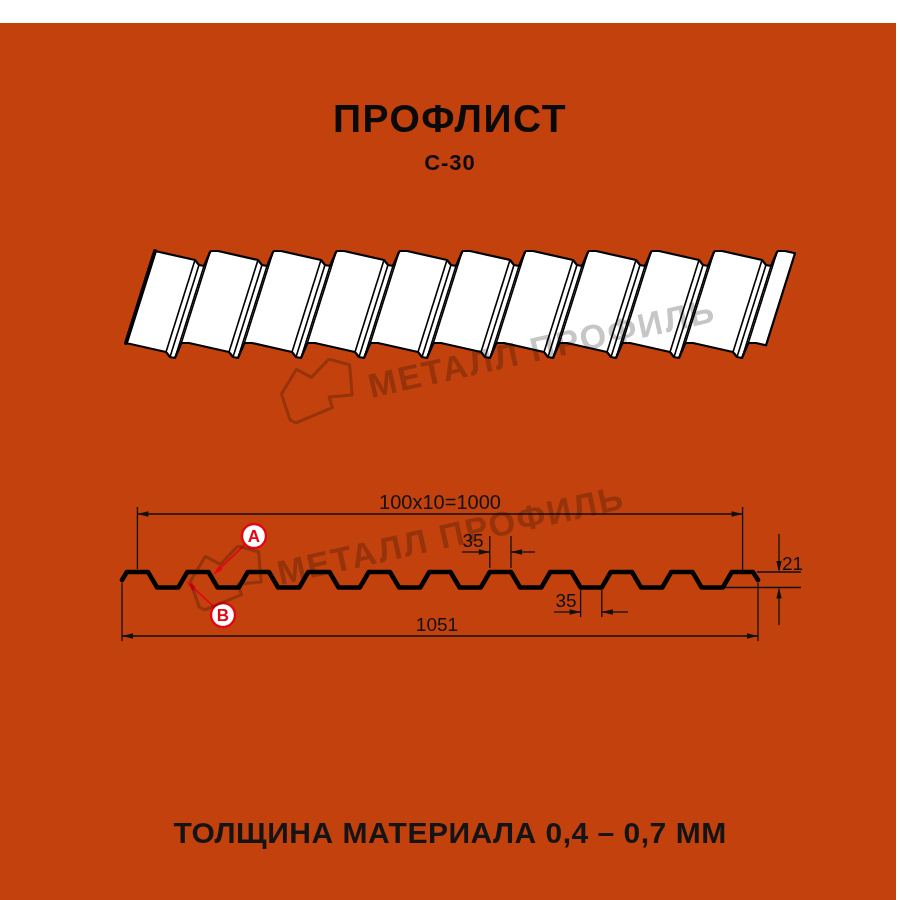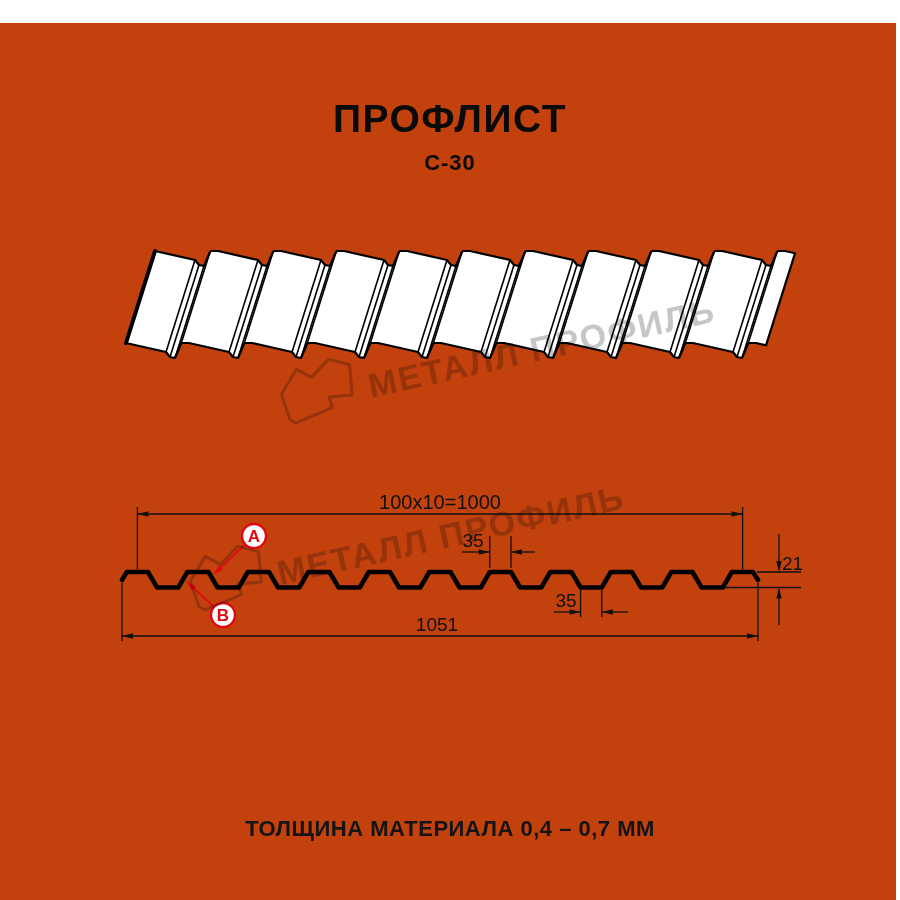--- a/index.html
+++ b/index.html
@@ -11,21 +11,21 @@
   #page-title{
     top:74px;left:0;width:900px;text-align:center;
     font-size:39px;font-weight:800;letter-spacing:1.5px;color:#0a0a0a;
   }
   #product-code{
     top:127px;left:0;width:900px;text-align:center;
     font-size:22px;font-weight:600;letter-spacing:1px;color:#0a0a0a;
   }
   #footer-note{
     top:793px;left:0;width:900px;text-align:center;
-    font-size:22px;font-weight:600;letter-spacing:0.5px;color:#141414;
+    font-size:30px;font-weight:600;letter-spacing:0.5px;color:#141414;
   }
   svg.layer{position:absolute;left:0;top:0;width:900px;height:900px;}
   .watermark{
     position:absolute;display:flex;align-items:flex-end;
     mix-blend-mode:multiply;pointer-events:none;
   }
   .watermark .wm-text{
     margin-left:10px;margin-bottom:6px;white-space:nowrap;
     font-size:34px;font-weight:700;letter-spacing:2px;color:#c6c6c6;
   }

